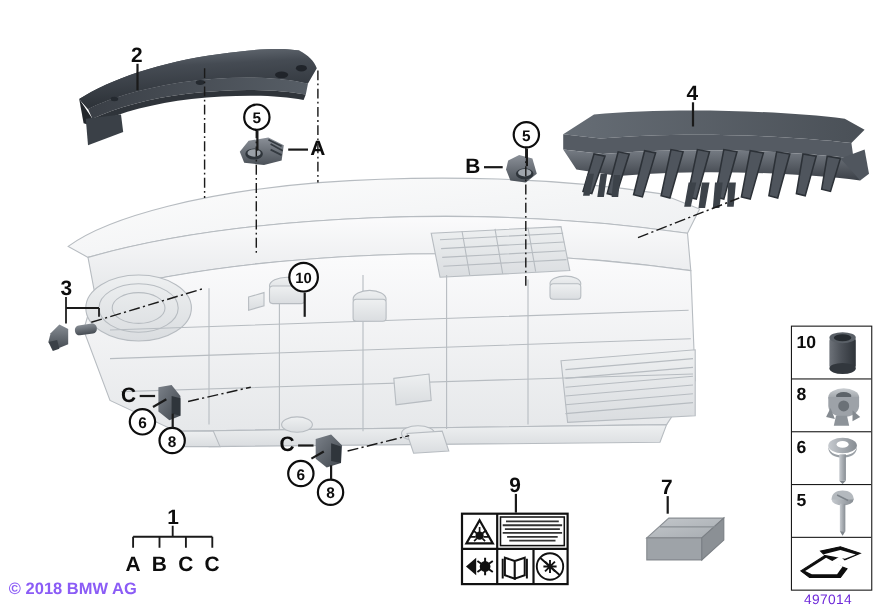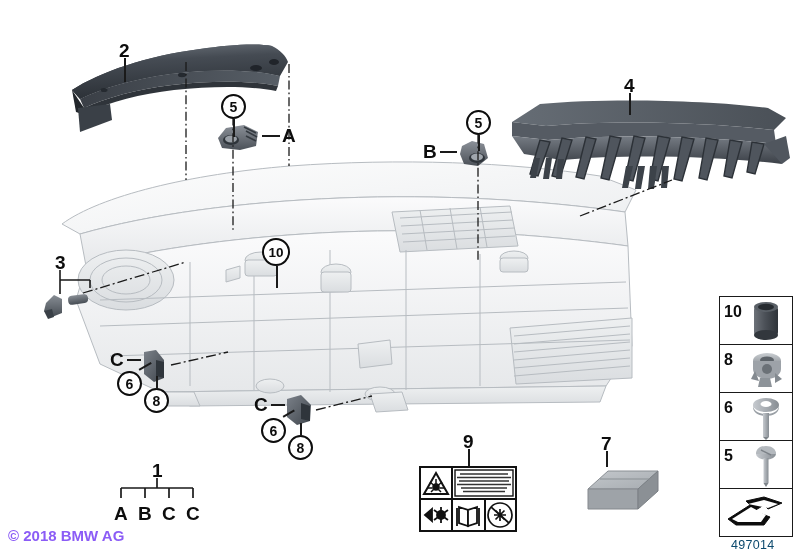--- a/index.html
+++ b/index.html
@@ -19,21 +19,21 @@
     position:absolute;width:25px;height:25px;border:2px solid #0d0d0d;
     border-radius:50%;background:#ffffff;color:#0d0d0d;
     font-size:14px;font-weight:bold;display:flex;align-items:center;
     justify-content:center;box-sizing:border-box;
   }
   .circ.wide{width:28px;height:28px;font-size:13.5px;}
   .copyright{
     position:absolute;left:8px;top:527px;font-size:15px;font-weight:bold;color:#8b5cf6;
   }
   .partno{
-    position:absolute;left:731px;top:538px;font-size:12.5px;color:#0c4a6e;
+    position:absolute;left:731px;top:538px;font-size:12.5px;color:#6d28d9;
     letter-spacing:.3px;
   }
   
   #legend{position:absolute;left:719px;top:296px;width:74px;border:1.4px solid #1a1a1a;
           box-sizing:border-box;background:#fff;}
   #legend .row{position:relative;border-bottom:1.4px solid #1a1a1a;height:48px;box-sizing:border-box;}
   #legend .row:last-child{border-bottom:none;height:47px;}
   #legend .rn{position:absolute;left:4px;top:6px;font-size:16px;font-weight:bold;color:#0d0d0d;}
   #legend .art{position:absolute;right:4px;top:0;bottom:0;width:46px;}
   svg{display:block;overflow:visible;}

